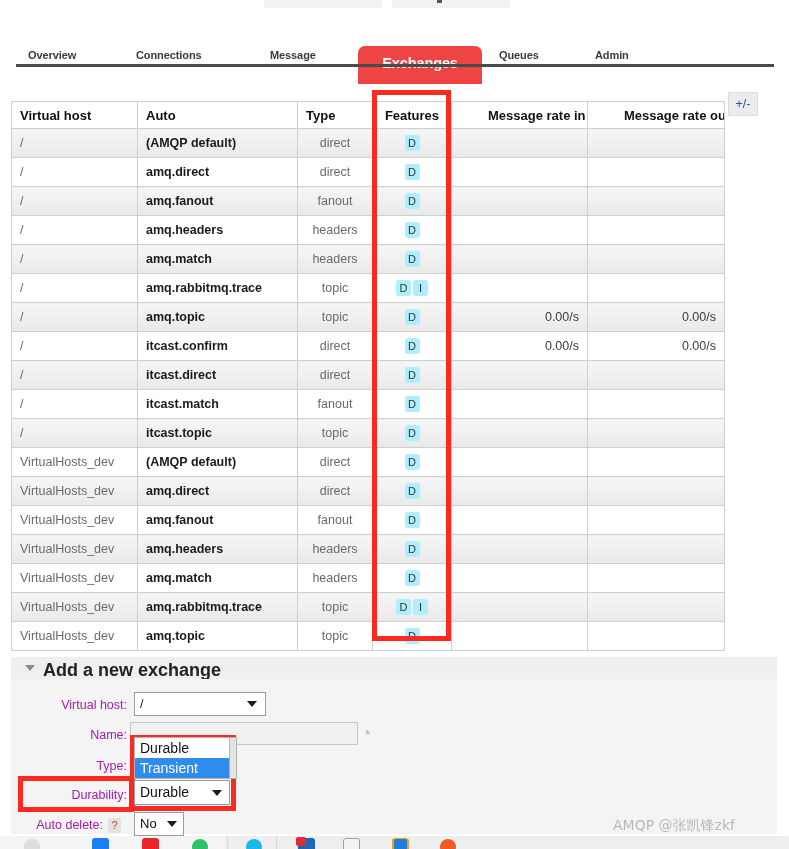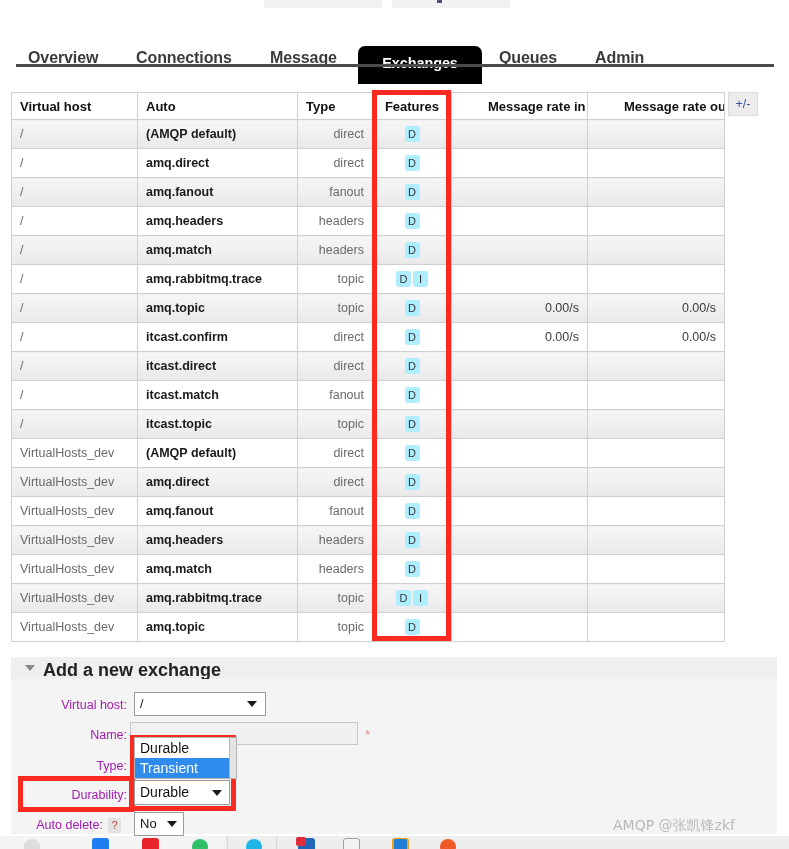--- a/index.html
+++ b/index.html
@@ -36,55 +36,56 @@
   #nav {
     position: absolute; left: 0; top: 20px; width: 789px; height: 47px;
     background: #ffffff;
   }
   #nav-underline {
     position: absolute; left: 16px; top: 64px; width: 758px; height: 3px;
     background: #4a4a4a;
   }
   .nav-tab {
     position: absolute; top: 29px;
-    font-size: 16px;
+    font-size: 11px;
     font-weight: bold;
     color: #3b3b3b;
     letter-spacing: -0.1px;
     white-space: nowrap;
     cursor: pointer;
   }
   .nav-tab.overview    { left: 28px; }
   .nav-tab.connections { left: 136px; }
   .nav-tab.channels    { left: 270px; }
   .nav-tab.queues      { left: 499px; }
   .nav-tab.admin       { left: 595px; }
 
   #tab-exchanges {
     position: absolute; left: 358px; top: 26px;
     width: 124px; height: 38px;
-    background: #000000;
+    background: #ef4444;
     border-radius: 7px 7px 0 0;
     cursor: pointer;
   }
   #tab-exchanges span {
     position: absolute; left: 0; right: 0; top: 9px;
     text-align: center;
     font-size: 14.5px; font-weight: bold; color: #ffffff;
     letter-spacing: -0.1px;
   }
 
   
   #table-wrap {
     position: absolute; left: 11px; top: 92px; width: 713px;
   }
   table.ex {
     border-collapse: collapse;
     width: 713px;
     table-layout: fixed;
+    margin-top: 9px;
   }
   table.ex th, table.ex td {
     border: 1px solid #cfcfcf;
     padding: 0 8px;
     height: 29px;
     vertical-align: middle;
     font-size: 12.5px;
     overflow: hidden;
     white-space: nowrap;
   }
@@ -105,21 +106,21 @@
   col.c-type  { width: 75px;  }
   col.c-feat  { width: 79px;  }
   col.c-mri   { width: 136px; }
   col.c-mro   { width: 137px; }
 
   tr.odd td { background: linear-gradient(to bottom,#f6f6f6 0%, #e9e9e9 100%); }
   tr.even td { background: #ffffff; }
 
   td.vhost { color: #6a6a6a; font-size: 12.5px; }
   td.exname { font-weight: bold; color: #1b1b1b; font-size: 12.5px; }
-  td.extype { color: #6a6a6a; text-align: right; font-size: 12.5px; }
+  td.extype { color: #6a6a6a; text-align: center; font-size: 12.5px; }
   td.rate  { color: #3b3b3b; font-size: 12.5px; }
 
   .badge {
     display: inline-block;
     min-width: 15px;
     padding: 1px 3px;
     margin: 0 1px;
     background: #aeeeff;
     border-radius: 3px;
     color: #333333;

